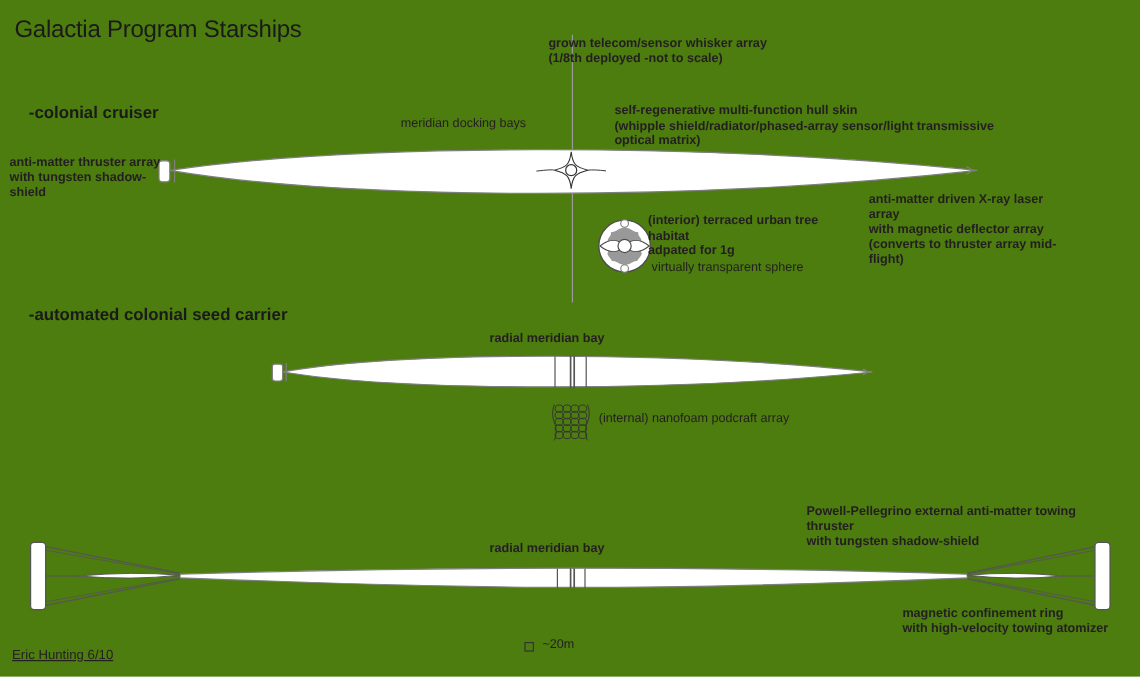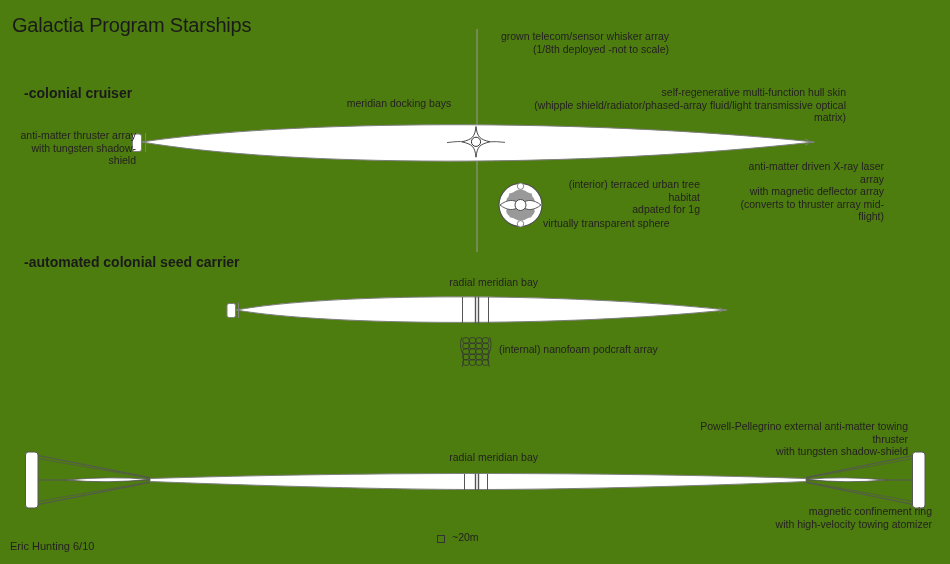--- a/index.html
+++ b/index.html
@@ -1,24 +1,24 @@
 <!DOCTYPE html>
 <html><head>
 <meta charset="utf-8">
 <style>
   html,body{margin:0;padding:0;background:#ffffff;}
   #page{position:relative;width:950px;height:564px;background:#4d7c0f;overflow:hidden;
         font-family:"Liberation Sans",sans-serif;color:#231f20;}
   #diagram{position:absolute;left:0;top:0;}
   .lbl{position:absolute;font-size:10.5px;line-height:12.5px;white-space:pre-line;color:#231f20;}
-  .ctr{text-align:right;}
-  .rgt{text-align:center;}
+  .ctr{text-align:left;font-weight:bold;}
+  .rgt{text-align:left;}
   .heading{position:absolute;font-size:14px;font-weight:bold;color:#1a1a1a;white-space:nowrap;}
   .title{position:absolute;left:12px;top:14px;font-size:20px;color:#1a1a1a;letter-spacing:-0.2px;white-space:nowrap;}
-  .credit{position:absolute;left:10px;top:540px;font-size:11px;}
+  .credit{position:absolute;left:10px;top:540px;font-size:11px;text-decoration:underline;}
   .scale-square{position:absolute;left:437px;top:535px;width:6px;height:6px;border:1px solid #333;}
   .scale-text{position:absolute;left:452px;top:531px;font-size:10.5px;}
 </style>
 </head>
 <body>
 
 <div id="page">
 
   <svg id="diagram" width="950" height="564" viewBox="0 0 950 564">
 
@@ -128,21 +128,21 @@
     </g>
   </svg>
 
   <div class="title">Galactia Program Starships</div>
 
   <div class="heading" style="left:24px;top:85px;">-colonial cruiser</div>
   <div class="lbl ctr" style="left:457px;top:30px;width:212px;">grown telecom/sensor whisker array
 (1/8th deployed -not to scale)</div>
   <div class="lbl rgt" style="left:334px;top:97px;width:130px;">meridian docking bays</div>
   <div class="lbl ctr" style="left:512px;top:86px;width:334px;">self-regenerative multi-function hull skin
-(whipple shield/radiator/phased-array fluid/light transmissive optical matrix)</div>
+(whipple shield/radiator/phased-array sensor/light transmissive optical matrix)</div>
   <div class="lbl ctr" style="left:8px;top:129px;width:128px;">anti-matter thruster array
 with tungsten shadow-shield</div>
   <div class="lbl ctr" style="left:540px;top:178px;width:160px;">(interior) terraced urban tree habitat
 adpated for 1g</div>
   <div class="lbl" style="left:543px;top:217px;">virtually transparent sphere</div>
   <div class="lbl ctr" style="left:724px;top:160px;width:160px;">anti-matter driven X-ray laser array
 with magnetic deflector array
 (converts to thruster array mid-flight)</div>
 
   <div class="heading" style="left:24px;top:254px;">-automated colonial seed carrier</div>

